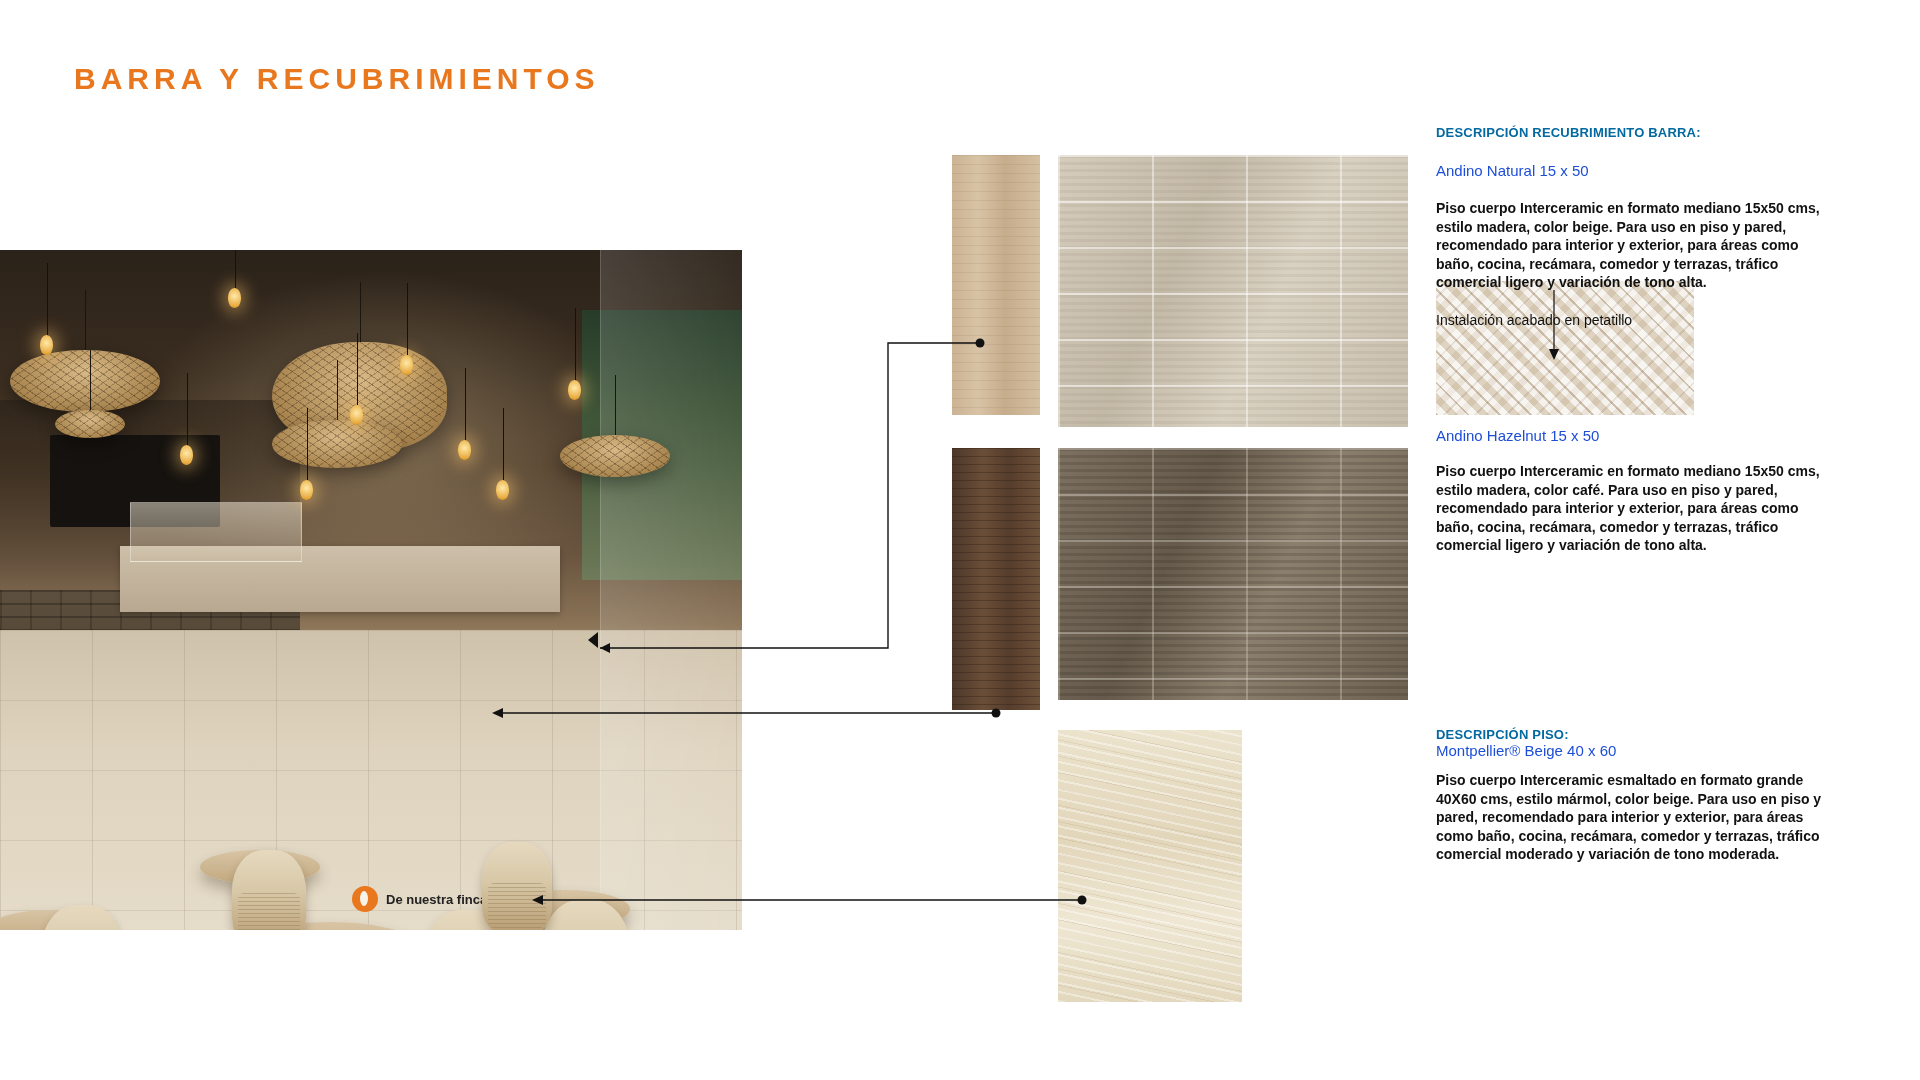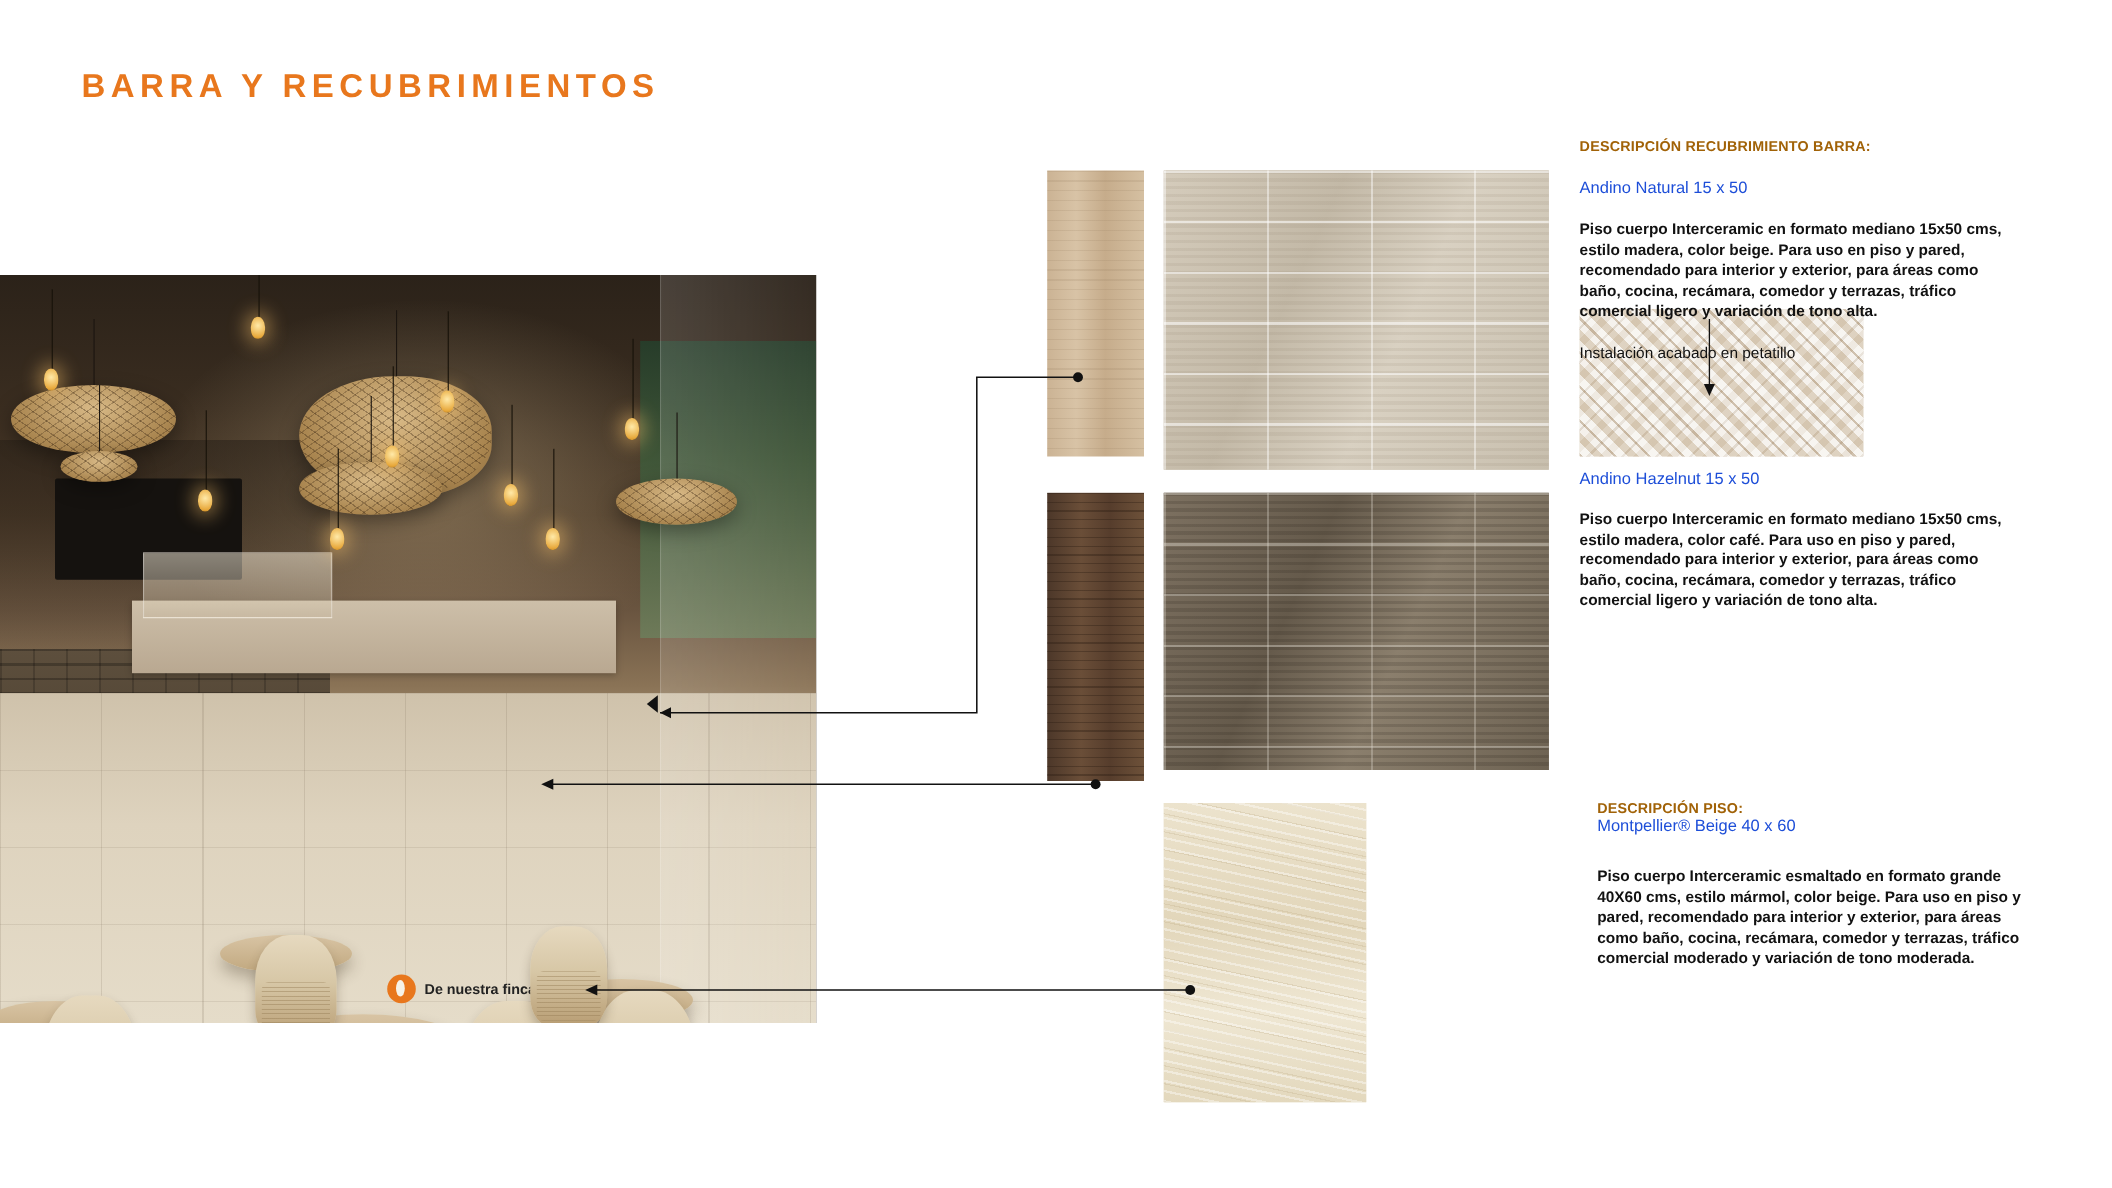--- a/index.html
+++ b/index.html
@@ -227,21 +227,21 @@
   .tile-herring {
     background-color: #e7ded1;
     background-image:
       repeating-linear-gradient(45deg, rgba(182,160,133,0.55) 0 2px, rgba(255,255,255,0.55) 2px 9px, rgba(206,188,162,0.5) 9px 16px, rgba(255,255,255,0.4) 16px 22px),
       repeating-linear-gradient(-45deg, rgba(170,150,124,0.40) 0 2px, rgba(255,255,255,0.35) 2px 9px, rgba(200,182,156,0.35) 9px 16px, rgba(255,255,255,0.3) 16px 22px);
   }
 
   
   .col-right { position: absolute; left: 1436px; top: 0; width: 420px; }
   .sec-head {
-    font-size: 13px; font-weight: bold; letter-spacing: 0.2px; color: #a16207;
+    font-size: 13px; font-weight: bold; letter-spacing: 0.2px; color: #0369a1;
   }
   .prod-name { font-size: 15px; color: #1d4ed8; }
   .prod-desc { font-size: 14px; font-weight: bold; line-height: 1.33; color: #111; }
   .sub-label { font-size: 14px; color: #111; }
 
   
   .leader { position: absolute; }
   .leader svg { display: block; overflow: visible; }
 </style>
 </head>
@@ -348,19 +348,19 @@
     <div class="prod-name" style="margin-top:22px;">Andino Natural 15 x 50</div>
     <div class="prod-desc" style="margin-top:20px; width:400px;">Piso cuerpo Interceramic en formato mediano 15x50 cms, estilo madera, color beige. Para uso en piso y pared, recomendado para interior y exterior, para áreas como baño, cocina, recámara, comedor y terrazas, tráfico comercial ligero y variación de tono alta.</div>
     <div class="sub-label" style="margin-top:20px;">Instalación acabado en petatillo</div>
   </div>
 
   <div style="position:absolute; left:0; top:427px; width:410px;">
     <div class="prod-name">Andino Hazelnut 15 x 50</div>
     <div class="prod-desc" style="margin-top:18px; width:400px;">Piso cuerpo Interceramic en formato mediano 15x50 cms, estilo madera, color café. Para uso en piso y pared, recomendado para interior y exterior, para áreas como baño, cocina, recámara, comedor y terrazas, tráfico comercial ligero y variación de tono alta.</div>
   </div>
 
-  <div style="position:absolute; left:16px; top:727px; width:410px;">
+  <div style="position:absolute; left:0; top:727px; width:410px;">
     <div class="sec-head">DESCRIPCIÓN PISO:</div>
     <div class="prod-name" style="">Montpellier® Beige 40 x 60</div>
-    <div class="prod-desc" style="margin-top:28px; width:400px;">Piso cuerpo Interceramic esmaltado en formato grande 40X60 cms, estilo mármol, color beige. Para uso en piso y pared, recomendado para interior y exterior, para áreas como baño, cocina, recámara, comedor y terrazas, tráfico comercial moderado y variación de tono moderada.</div>
+    <div class="prod-desc" style="margin-top:12px; width:400px;">Piso cuerpo Interceramic esmaltado en formato grande 40X60 cms, estilo mármol, color beige. Para uso en piso y pared, recomendado para interior y exterior, para áreas como baño, cocina, recámara, comedor y terrazas, tráfico comercial moderado y variación de tono moderada.</div>
   </div>
 
 </div>
 
 </body></html>

